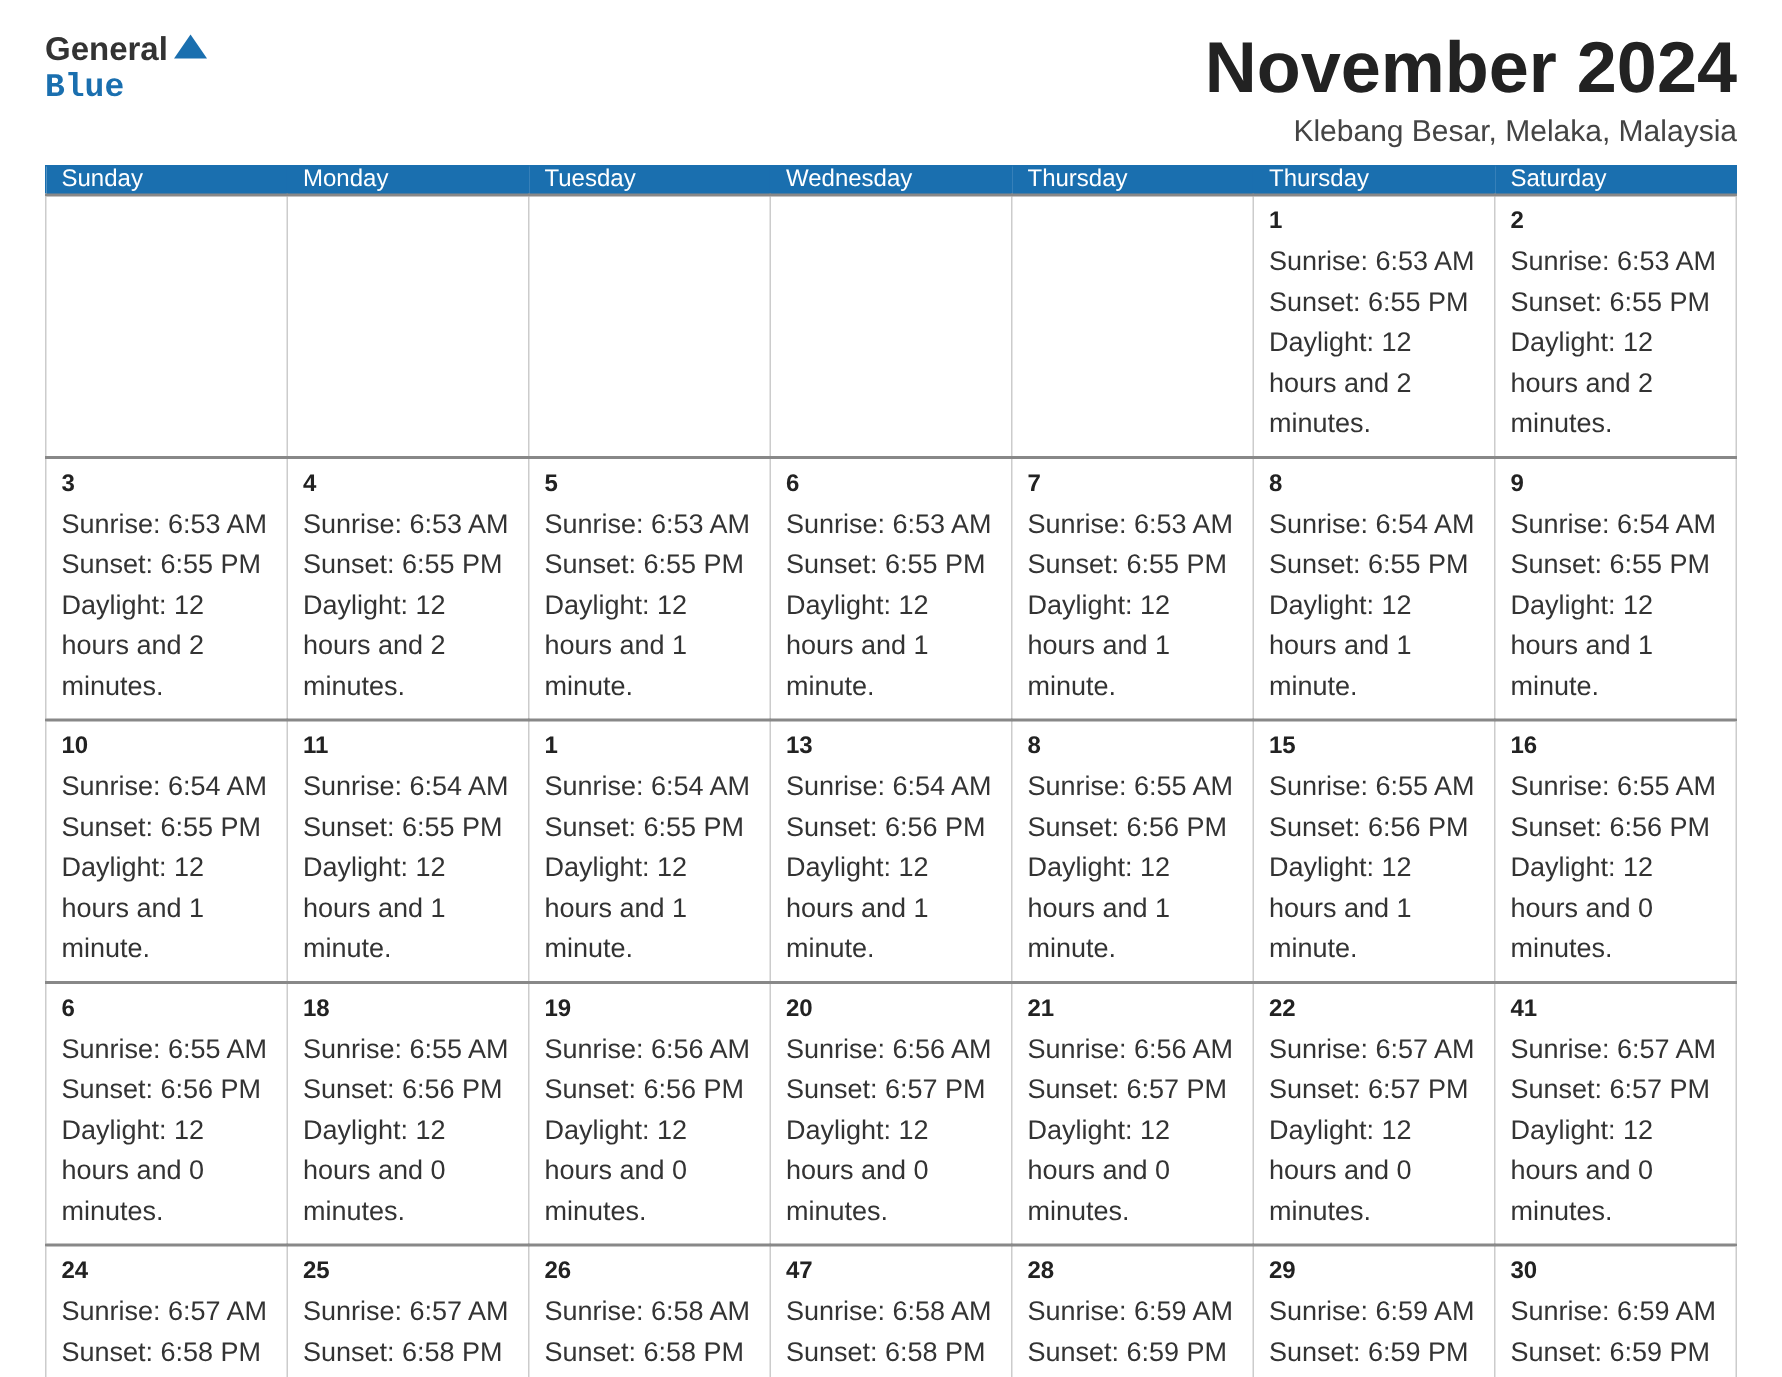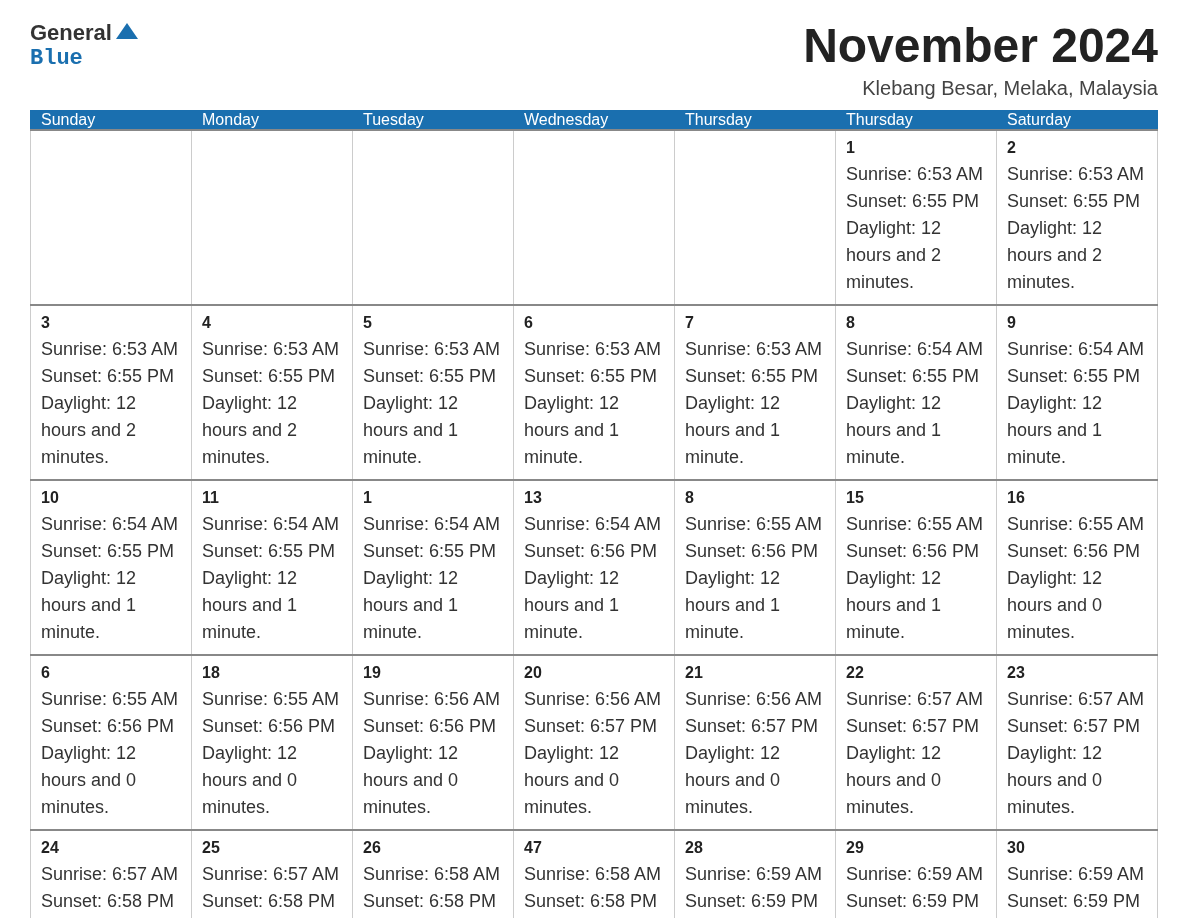--- a/index.html
+++ b/index.html
@@ -270,21 +270,21 @@
 Sunset: 6:57 PM
 Daylight: 12 hours and 0 minutes.</div>
         </td>
         <td>
           <span class="day-number">22</span>
           <div class="day-info">Sunrise: 6:57 AM
 Sunset: 6:57 PM
 Daylight: 12 hours and 0 minutes.</div>
         </td>
         <td>
-          <span class="day-number">23</span>
+          <span class="day-number">41</span>
           <div class="day-info">Sunrise: 6:57 AM
 Sunset: 6:57 PM
 Daylight: 12 hours and 0 minutes.</div>
         </td>
       </tr>
       <tr>
         <td>
           <span class="day-number">24</span>
           <div class="day-info">Sunrise: 6:57 AM
 Sunset: 6:58 PM

